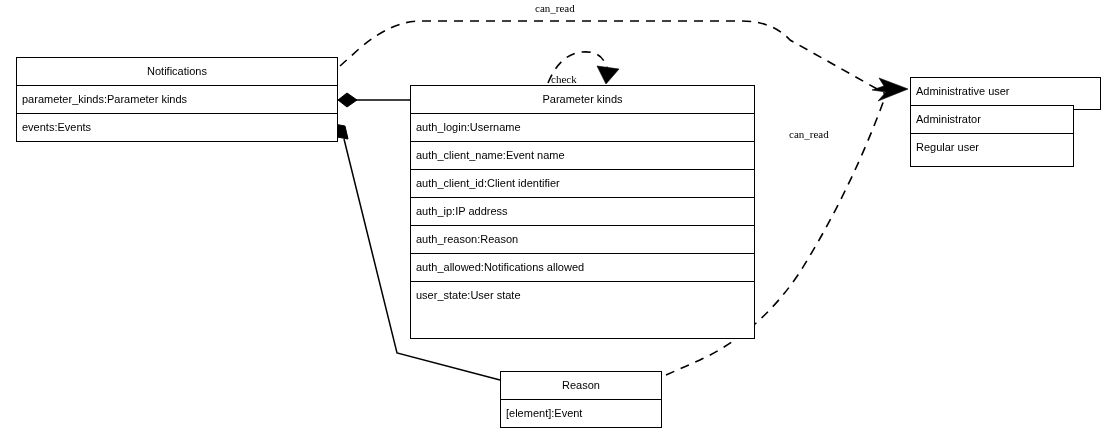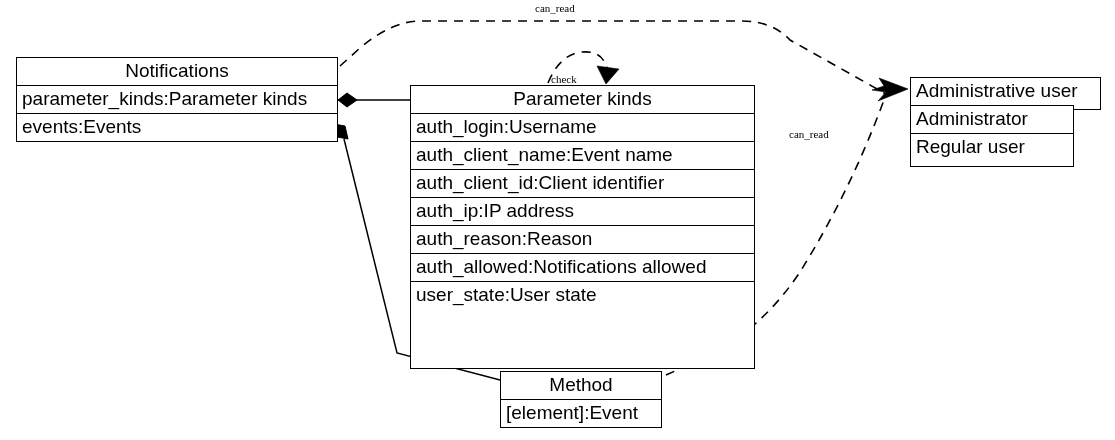--- a/index.html
+++ b/index.html
@@ -21,21 +21,21 @@
     box-sizing: border-box;
     background: #ffffff;
     border: 1px solid #000000;
     z-index: 3;
   }
   .uml-row {
     box-sizing: border-box;
     border-bottom: 1px solid #000000;
     height: 28px;
     line-height: 26px;
-    font-size: 19px;
+    font-size: 11px;
     color: #000000;
     white-space: nowrap;
     overflow: hidden;
   }
   .uml-row:last-child {
     border-bottom: none;
   }
   .uml-title {
     text-align: center;
     padding: 0 6px;
@@ -49,21 +49,21 @@
     left: 16px;
     top: 57px;
     width: 322px;
     height: 85px;
   }
   
   #box-parameter-kinds {
     left: 410px;
     top: 85px;
     width: 345px;
-    height: 284px;
+    height: 254px;
   }
   
   #box-admin-user {
     left: 910px;
     top: 77px;
     width: 191px;
     height: 33px;
   }
   #box-admin-user-rows {
     left: 910px;
@@ -165,21 +165,21 @@
   <div class="uml-box" id="box-admin-user">
     <div class="uml-row uml-attr">Administrative user</div>
   </div>
 
   <div class="uml-box" id="box-admin-user-rows">
     <div class="uml-row uml-attr">Administrator</div>
     <div class="uml-row uml-attr">Regular user</div>
   </div>
 
   <div class="uml-box" id="box-events">
-    <div class="uml-row uml-title">Method</div>
+    <div class="uml-row uml-title">Reason</div>
     <div class="uml-row uml-attr">[element]:Event</div>
   </div>
 
   <div class="edge-label" id="label-can-read-top">can_read</div>
   <div class="edge-label" id="label-check">check</div>
   <div class="edge-label" id="label-can-read-mid">can_read</div>
 
 </div>
 
 </body></html>

